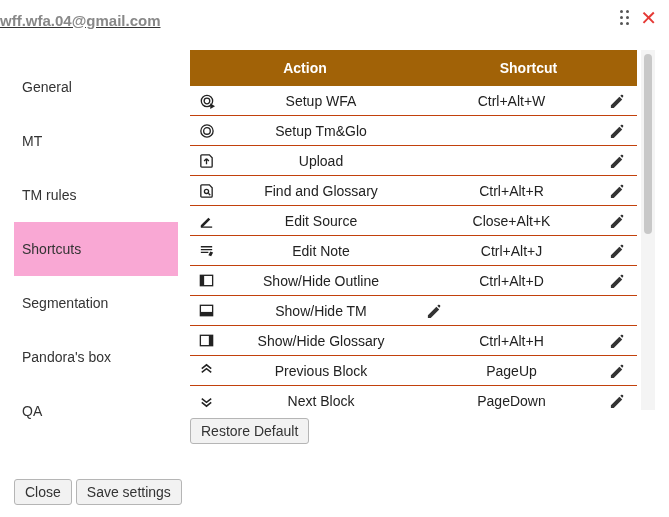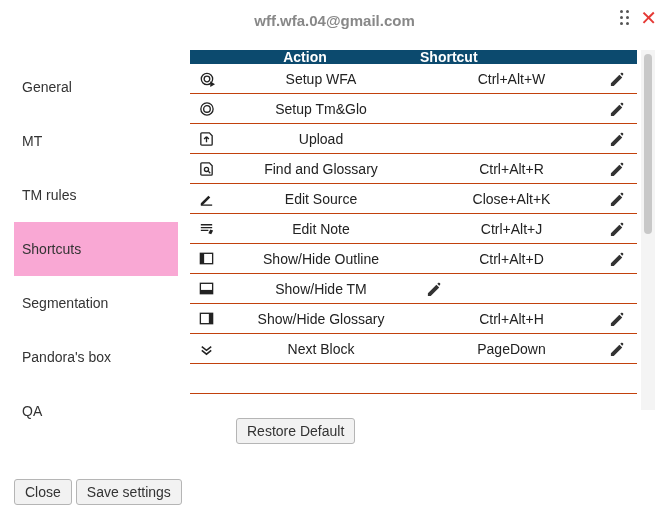--- a/index.html
+++ b/index.html
@@ -9,22 +9,23 @@
     color: #333;
     background: #fff;
     width: 669px;
     height: 517px;
     position: relative;
   }
   .header {
     height: 40px;
     display: flex;
     align-items: center;
-    justify-content: center;
+    justify-content: flex-start;
     position: relative;
+    text-decoration: underline;
   }
   .header-title {
     color: #888;
     font-weight: 600;
     font-size: 15px;
   }
   .header-right {
     position: absolute;
     right: 12px;
     top: 8px;
@@ -73,28 +74,28 @@
   .table-wrap {
     position: relative;
     border-bottom: none;
     height: 360px;
     overflow: hidden;
     display: flex;
   }
   .table-inner { flex: 1; overflow: hidden; }
   .table-header {
     display: flex;
-    background: #0c4a6e;
+    background: #a16207;
     color: #fff;
     font-weight: 600;
-    height: 14px;
+    height: 36px;
     align-items: center;
   }
   .table-header .col-action { flex: 0 0 230px; text-align: center;}
-  .table-header .col-shortcut { flex: 1; text-align: left;}
+  .table-header .col-shortcut { flex: 1; text-align: center;}
   .row {
     display: flex;
     align-items: center;
     height: 30px;
     border-bottom: 1px solid #c2410c;
     padding-right: 6px;
     text-align: center;
   }
   .row .icon-cell { width: 32px; display: flex; justify-content: center; align-items: center; color: #222;}
   .row .action-cell { flex: 0 0 198px; padding-left: 0; color: #222;}
@@ -108,21 +109,21 @@
   }
   .scroll-thumb {
     position: absolute;
     top: 4px;
     left: 3px;
     width: 8px;
     height: 180px;
     background: #c8c8c8;
     border-radius: 4px;
   }
-  .restore-wrap { margin-top: 8px; margin-left: 46px;}
+  .restore-wrap { margin-top: 8px;}
   .btn {
     background: #f2f2f2;
     border: 1px solid #b5b5b5;
     border-radius: 3px;
     padding: 4px 10px;
     font-size: 14px;
     color: #333;
     cursor: pointer;
   }
   .footer {
@@ -301,20 +302,34 @@
               <div class="shortcut-cell">Ctrl+Alt+H</div>
               <div class="edit-cell">
                 <svg viewBox="0 0 18 18">
                   <path fill="currentColor" d="M2 14l9-9 3 3-9 9H2v-3z M12 4l1-1a1.5 1.5 0 0 1 2 2l-1 1-2-2z"></path>
                 </svg>
               </div>
             </div>
             <div class="row">
               <div class="icon-cell">
                 <svg viewBox="0 0 18 18">
+                  <path fill="none" stroke="currentColor" stroke-width="1.6" d="M4 11l5-4 5 4M4 7l5-4 5 4"></path>
+                </svg>
+              </div>
+              <div class="action-cell">Previous Block</div>
+              <div class="shortcut-cell">PageUp</div>
+              <div class="edit-cell">
+                <svg viewBox="0 0 18 18">
+                  <path fill="currentColor" d="M2 14l9-9 3 3-9 9H2v-3z M12 4l1-1a1.5 1.5 0 0 1 2 2l-1 1-2-2z"></path>
+                </svg>
+              </div>
+            </div>
+            <div class="row">
+              <div class="icon-cell">
+                <svg viewBox="0 0 18 18">
                   <path fill="none" stroke="currentColor" stroke-width="1.6" d="M4 7l5 4 5-4M4 11l5 4 5-4"></path>
                 </svg>
               </div>
               <div class="action-cell">Next Block</div>
               <div class="shortcut-cell">PageDown</div>
               <div class="edit-cell">
                 <svg viewBox="0 0 18 18">
                   <path fill="currentColor" d="M2 14l9-9 3 3-9 9H2v-3z M12 4l1-1a1.5 1.5 0 0 1 2 2l-1 1-2-2z"></path>
                 </svg>
               </div>

